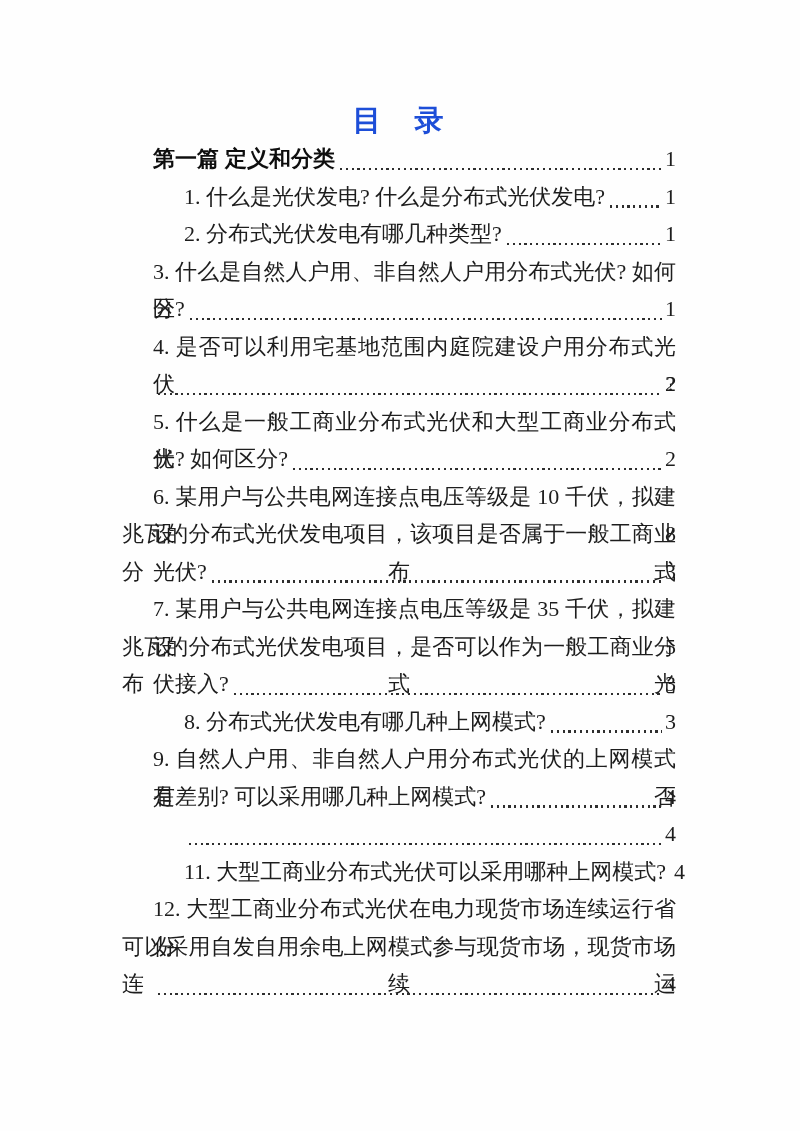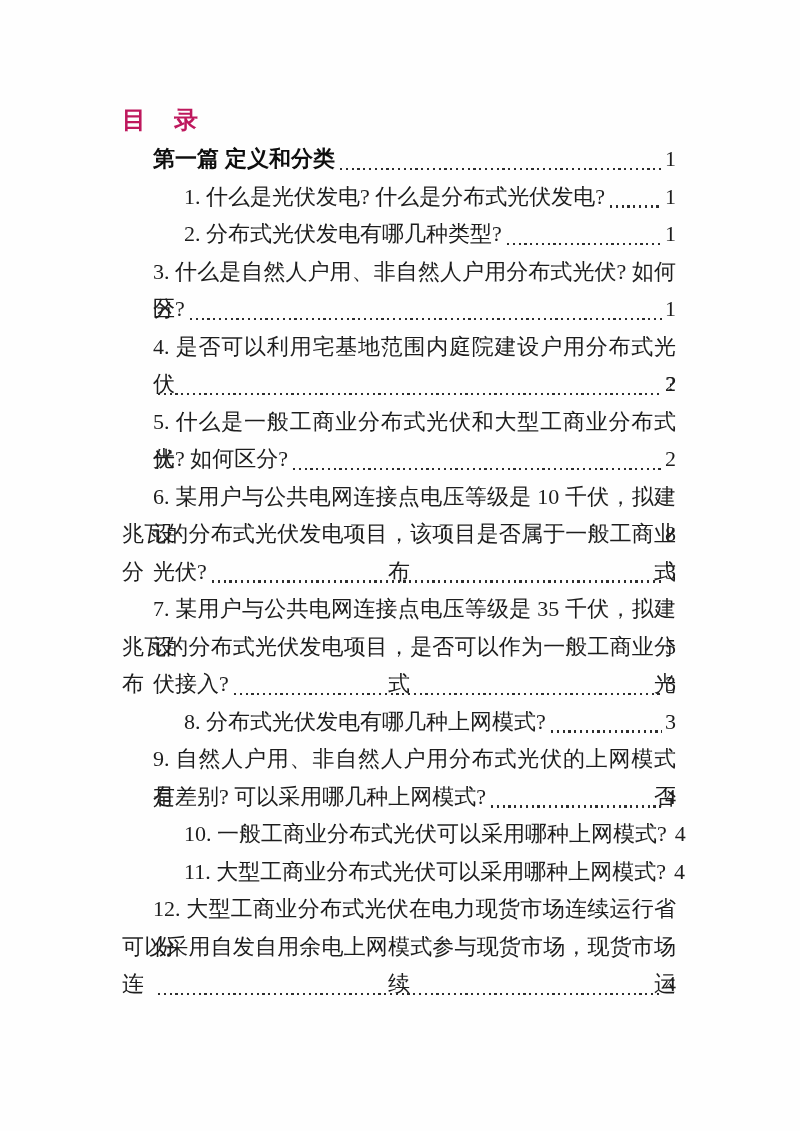--- a/index.html
+++ b/index.html
@@ -18,24 +18,25 @@
   .page {
     position: absolute;
     inset: 0;
     box-sizing: border-box;
     padding: 100px 124px 0 122px;
     background: #fefefe;
   }
   .doc-title {
     height: 40px;
     line-height: 40px;
+    text-align: center;
     font-family: "Liberation Sans", "DejaVu Sans", sans-serif;
     font-weight: 700;
-    font-size: 24px;
-    color: #be185d;
+    font-size: 29px;
+    color: #1d4ed8;
     letter-spacing: 2px;
   }
   .toc-line {
     height: 37.5px;
     line-height: 37.5px;
     font-size: 22px;
     white-space: nowrap;
   }
   .flexline {
     display: flex;
@@ -169,21 +170,20 @@
       <span class="t">9. 自然人户用、非自然人户用分布式光伏的上网模式是否</span>
     </div>
 
     <div class="toc-line flexline">
       <span class="t">有差别? 可以采用哪几种上网模式?</span>
       <span class="leader"></span>
       <span class="pg">4</span>
     </div>
 
     <div class="toc-line flexline ind">
-      <span class="t">10. 一般工商业分布式光伏可以采用哪种上网模式?</span>
       <span class="leader"></span>
       <span class="pg">4</span>
     </div>
 
     <div class="toc-line flexline ind">
       <span class="t">11. 大型工商业分布式光伏可以采用哪种上网模式?</span>
       <span class="leader"></span>
       <span class="pg">4</span>
     </div>
 

